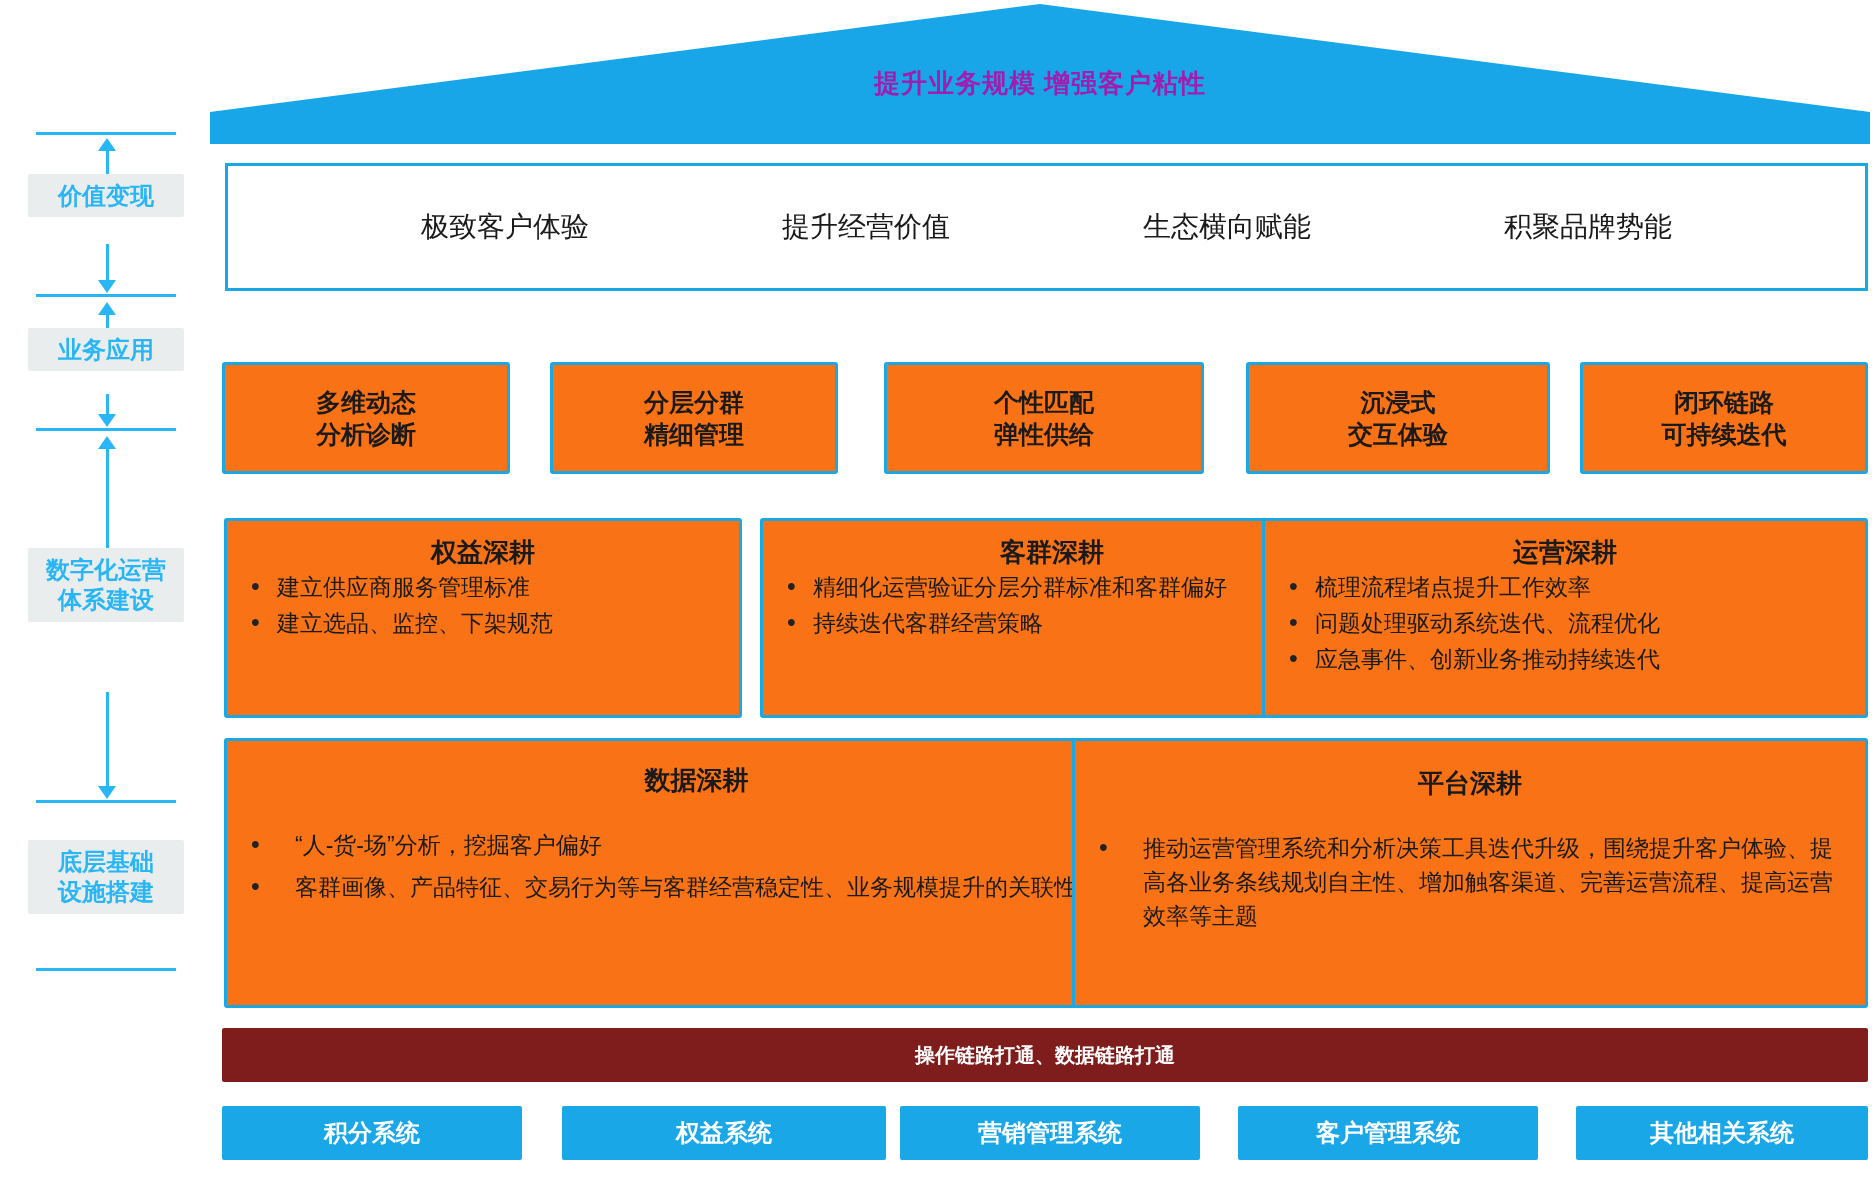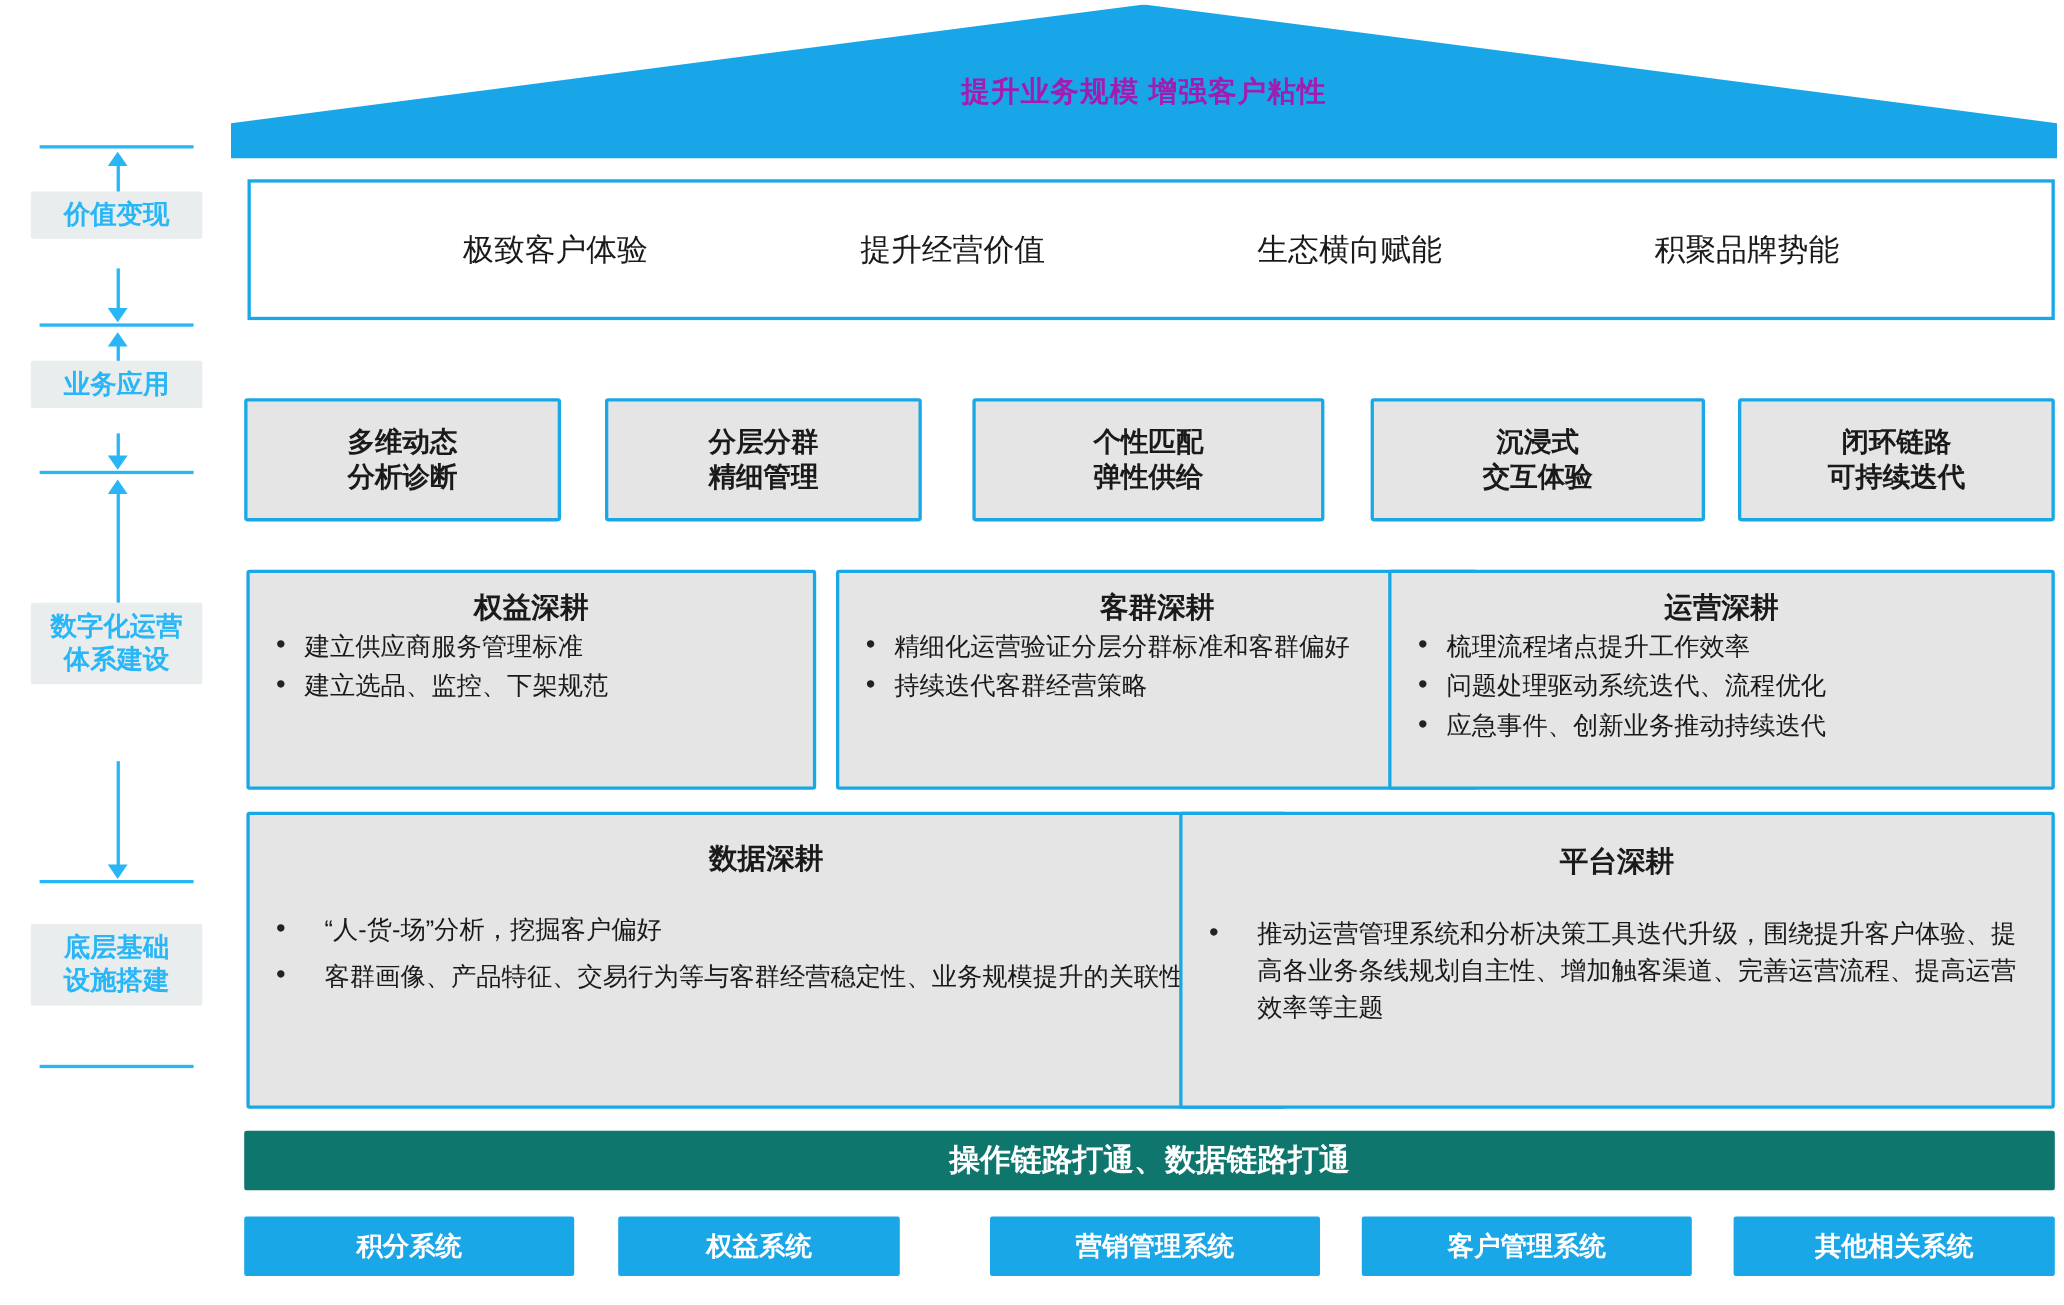--- a/index.html
+++ b/index.html
@@ -55,21 +55,21 @@
     text-align: center;
     line-height: 1.22;
     padding: 7px 2px;
     border-radius: 2px;
   }
 
   
   .bbox {
     position: absolute;
     border: 3px solid #19a8e6;
-    background: #e5e5e5;
+    background: #f97316;
     border-radius: 3px;
   }
 
   
   .value-row {
     position: absolute; left: 225px; top: 163px; width: 1643px; height: 128px;
   }
   .value-row .inner {
     position: absolute; inset: 0;
     border: 3px solid #19a8e6;
@@ -106,23 +106,23 @@
   }
   .deep li:before {
     content: "\2022";
     position: absolute; left: 8px; top: -2px;
     font-size: 25px; color: #222;
   }
 
   
   .barline {
     position: absolute;
-    background: #0f766e;
+    background: #7f1d1d;
     color: #fff;
-    font-size: 28px;
+    font-size: 20px;
     font-weight: bold;
     display: flex; align-items: center; justify-content: center;
     border-radius: 2px;
   }
   .syschip {
     position: absolute;
     background: #1aa7e8;
     color: #fff;
     font-size: 24px;
     font-weight: bold;
@@ -252,18 +252,18 @@
   <div class="bbox deep" style="left:1072px; top:738px; width:796px; height:270px; padding-top:25px;">
     <div class="deep-title" style="margin-bottom:30px;">平台深耕</div>
     <ul>
       <li style="padding-left:52px;">推动运营管理系统和分析决策工具迭代升级，围绕提升客户体验、提高各业务条线规划自主性、增加触客渠道、完善运营流程、提高运营效率等主题</li>
     </ul>
   </div>
 
   <div class="barline" style="left:222px; top:1028px; width:1646px; height:54px;">操作链路打通、数据链路打通</div>
 
   <div class="syschip" style="left:222px; top:1106px; width:300px; height:54px;">积分系统</div>
-  <div class="syschip" style="left:562px; top:1106px; width:256px; height:54px;">权益系统</div>
+  <div class="syschip" style="left:562px; top:1106px; width:324px; height:54px;">权益系统</div>
   <div class="syschip" style="left:900px; top:1106px; width:300px; height:54px;">营销管理系统</div>
   <div class="syschip" style="left:1238px; top:1106px; width:300px; height:54px;">客户管理系统</div>
   <div class="syschip" style="left:1576px; top:1106px; width:292px; height:54px;">其他相关系统</div>
 
 </div>
 
 </body></html>

